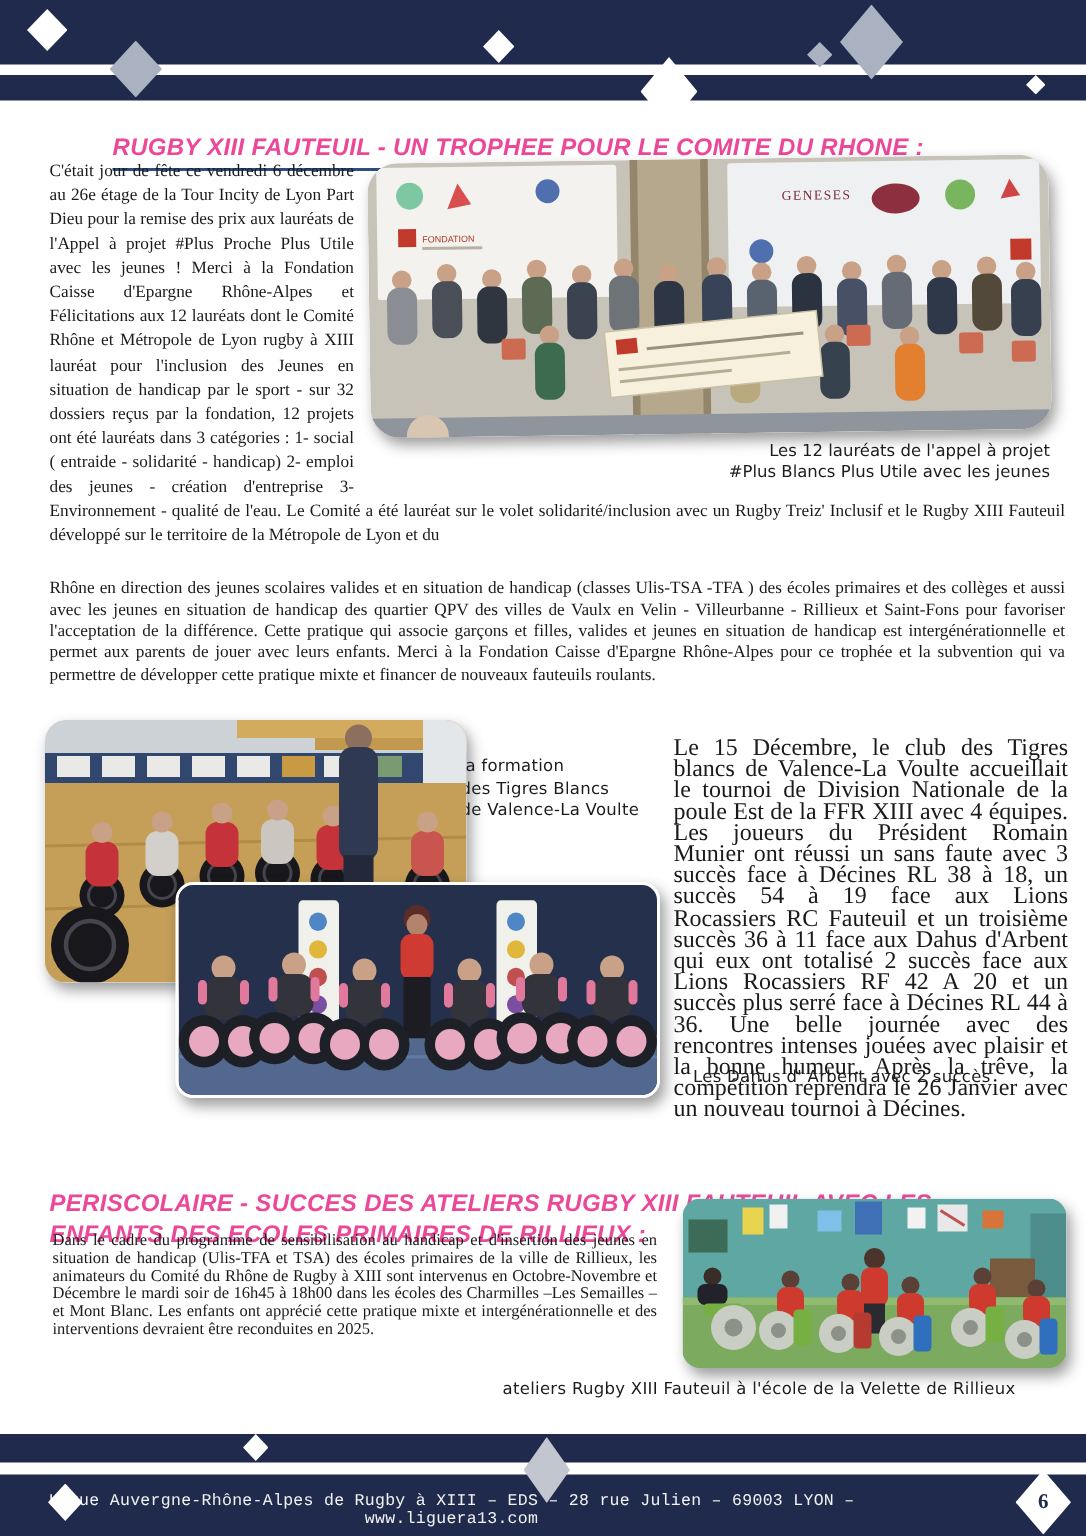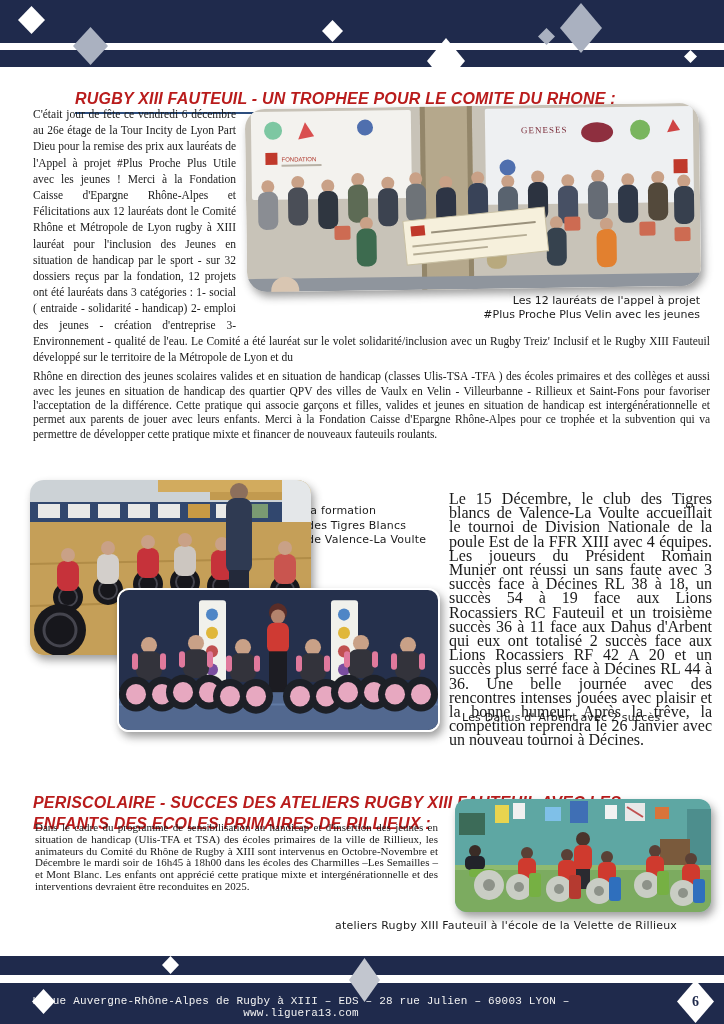--- a/index.html
+++ b/index.html
@@ -13,30 +13,30 @@
   .band-foot-main{top:983px;height:41px;}
   .stripe{position:absolute;left:0;width:724px;height:7px;background:#ffffff;}
   .stripe-top{top:43px;}
   .diamond{position:absolute;clip-path:polygon(50% 0,100% 50%,50% 100%,0 50%);}
   .dw{background:#ffffff;}
   .dg{background:#aab1c0;}
   .dg2{background:#c2c6cf;}
 
   
   .title{position:absolute;font-family:"Liberation Sans",sans-serif;font-weight:700;
-         font-style:italic;color:#b91c1c;font-size:16px;letter-spacing:.2px;line-height:1.32;}
+         font-style:italic;color:#ec4899;font-size:16px;letter-spacing:.2px;line-height:1.32;}
   .t1{left:75px;top:77px;width:585px;border-bottom:2px solid #2d4e7e;padding-bottom:3px;}
   .t2{left:33px;top:432px;width:660px;}
   .t3{left:33px;top:779px;width:640px;}
 
   
   .bodytext{text-align:justify;color:#1a1a1a;}
   .flow1{position:absolute;left:33px;top:106px;width:677px;font-size:11.5px;}
   .flow1 .intro{margin:0;line-height:16.2px;}
-  .flow1 .cont{margin:4px 0 0 0;line-height:14.4px;}
+  .flow1 .cont{margin:20px 0 0 0;line-height:14.4px;}
   .photoblock{float:right;width:464px;height:214px;margin:0 0 4px 10px;position:relative;}
   .p2{position:absolute;left:449px;top:492px;width:263px;font-size:16px;line-height:14.2px;margin:0;}
   .p3{position:absolute;left:35px;top:822px;width:403px;font-size:11px;line-height:11.8px;margin:0;}
 
   
   .caption{position:absolute;font-family:"DejaVu Sans",sans-serif;font-size:11px;
            color:#1c1c1c;letter-spacing:.2px;line-height:14px;}
   .cap1{position:static;text-align:right;width:454px;margin-top:5px;
         font-family:"DejaVu Sans",sans-serif;font-size:11px;color:#1c1c1c;line-height:14px;}
   .capForm{left:307px;top:504px;line-height:14.5px;}
@@ -137,21 +137,21 @@
             <rect x="318" y="112" width="16" height="14" rx="2"></rect>
             <rect x="393" y="118" width="16" height="14" rx="2"></rect>
             <rect x="428" y="124" width="16" height="14" rx="2"></rect>
           </g>
           <rect y="170" width="454" height="13" fill="#8f959d"></rect>
           <circle cx="38" cy="182" r="14" fill="#d9c6b2"></circle>
         </svg>
       </figure>
       <figcaption class="cap1">
         <div>Les 12 lauréats de l'appel à projet</div>
-        <div>#Plus Proche Plus Velin avec les jeunes</div>
+        <div>#Plus Blancs Plus Utile avec les jeunes</div>
       </figcaption>
     </div>
     <p class="intro">C'était jour de fête ce vendredi 6 décembre au 26e étage de la Tour Incity de Lyon Part Dieu pour la remise des prix aux lauréats de l'Appel à projet #Plus Proche Plus Utile avec les jeunes ! Merci à la Fondation Caisse d'Epargne Rhône-Alpes et Félicitations aux 12 lauréats dont le Comité Rhône et Métropole de Lyon rugby à XIII lauréat pour l'inclusion des Jeunes en situation de handicap par le sport - sur 32 dossiers reçus par la fondation, 12 projets ont été lauréats dans 3 catégories : 1- social ( entraide - solidarité - handicap) 2- emploi des jeunes - création d'entreprise 3- Environnement - qualité de l'eau. Le Comité a été lauréat sur le volet solidarité/inclusion avec un Rugby Treiz' Inclusif et le Rugby XIII Fauteuil développé sur le territoire de la Métropole de Lyon et du</p>
     <p class="cont">Rhône en direction des jeunes scolaires valides et en situation de handicap (classes Ulis-TSA -TFA ) des écoles primaires et des collèges et aussi avec les jeunes en situation de handicap des quartier QPV des villes de Vaulx en Velin - Villeurbanne - Rillieux et Saint-Fons pour favoriser l'acceptation de la différence. Cette pratique qui associe garçons et filles, valides et jeunes en situation de handicap est intergénérationnelle et permet aux parents de jouer avec leurs enfants. Merci à la Fondation Caisse d'Epargne Rhône-Alpes pour ce trophée et la subvention qui va permettre de développer cette pratique mixte et financer de nouveaux fauteuils roulants.</p>
   </div>
 
 
   <figure class="photo phA" style="margin:0">
     <svg viewBox="0 0 281 175" preserveAspectRatio="none">
       <defs>

